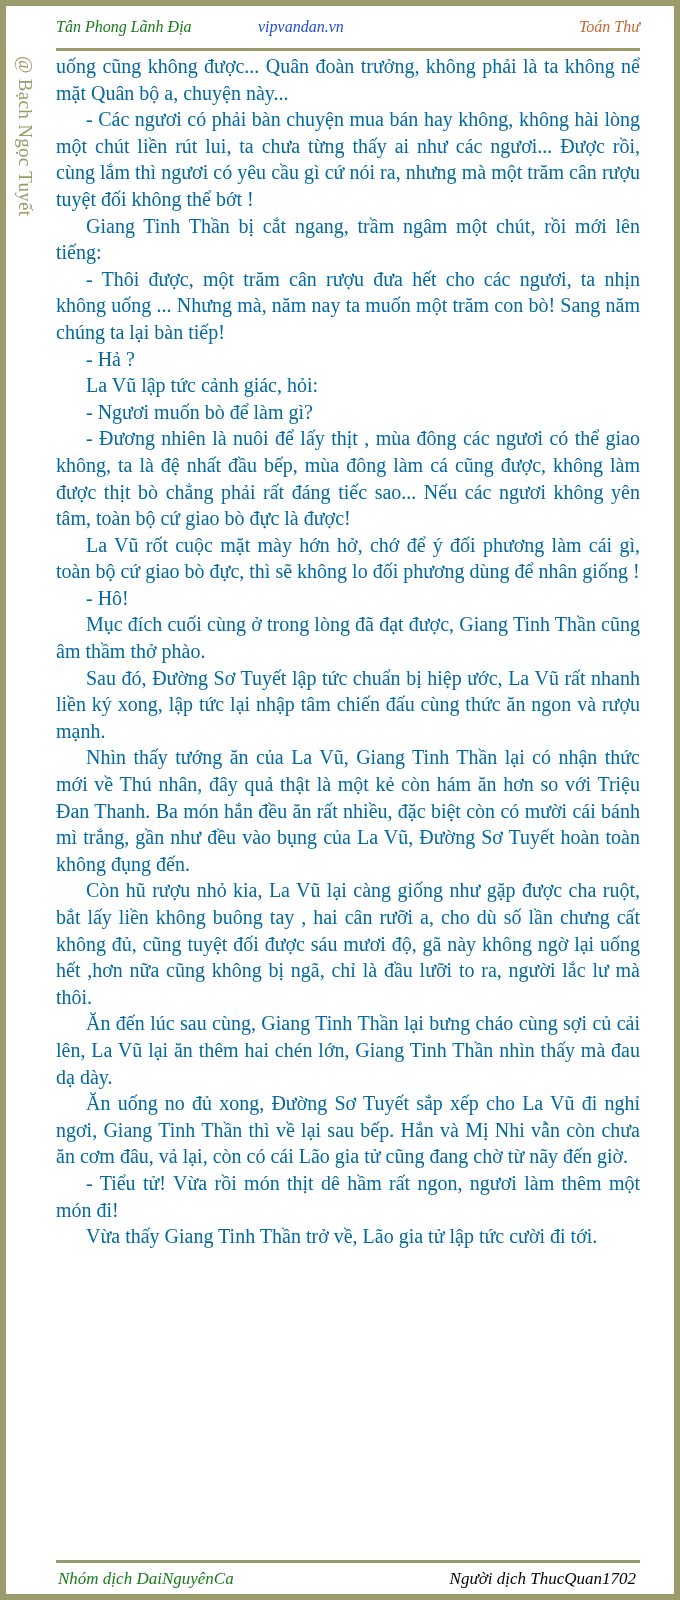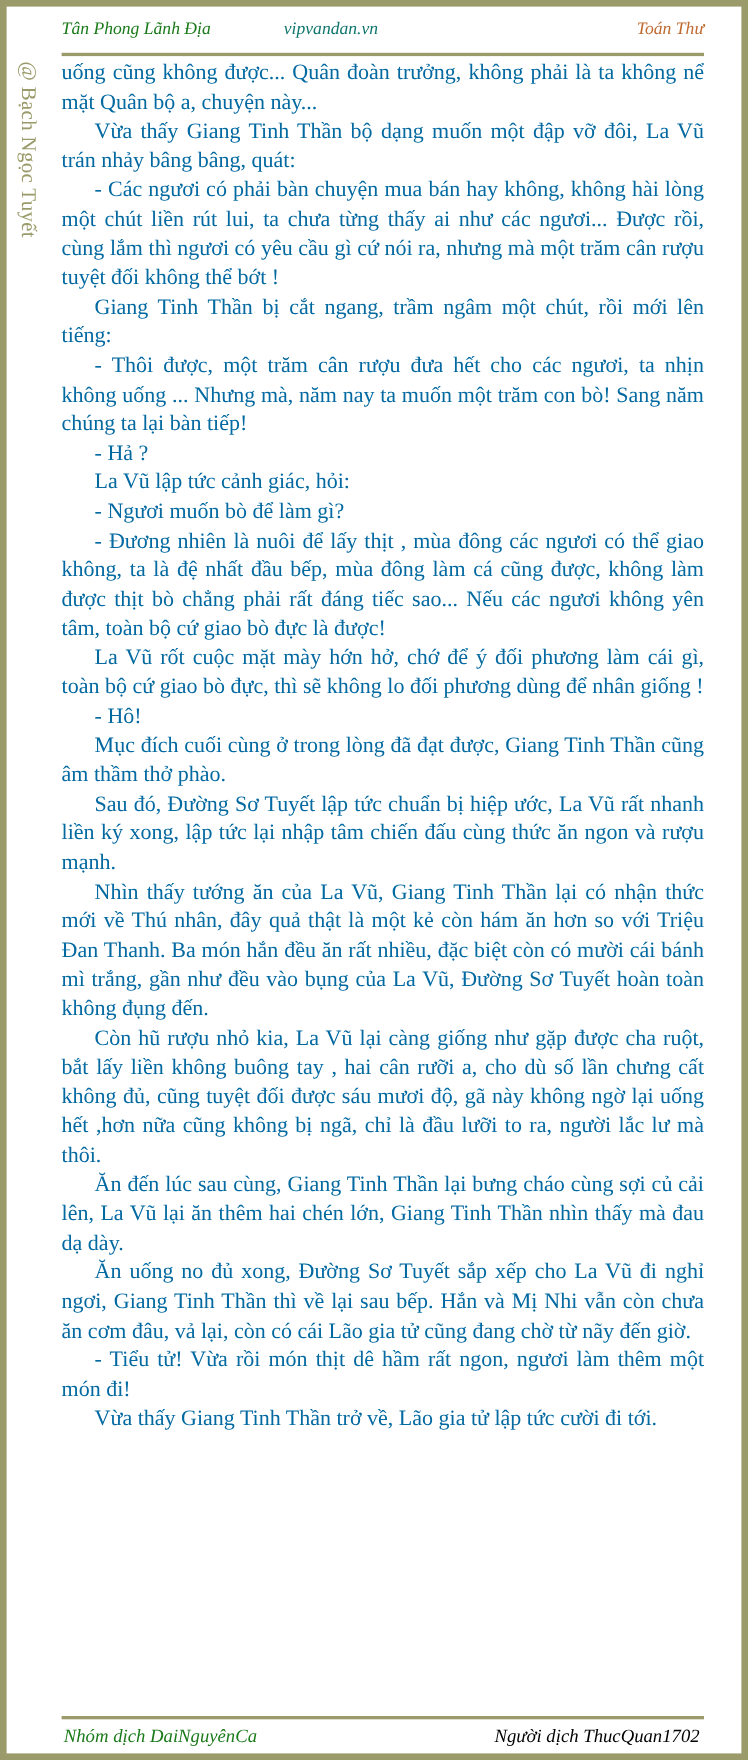--- a/index.html
+++ b/index.html
@@ -28,21 +28,21 @@
     .header {
       position: absolute;
       left: 50px; top: 6px;
       width: 584px; height: 36px;
       border-bottom: 3px solid #9a9a6a;
       font-family: "Liberation Serif", serif;
       font-style: italic;
       font-size: 16px;
     }
     .header .title { position: absolute; left: 0; top: 6px; color: #1a7a1a; }
-    .header .site { position: absolute; left: 202px; top: 6px; color: #0f766e; }
+    .header .site { position: absolute; left: 202px; top: 6px; color: #1d4ed8; }
     .header .book { position: absolute; right: 0; top: 6px; color: #c06a30; text-align: center; }
 
     .content {
       position: absolute;
       left: 50px; top: 47px;
       width: 584px;
       font-family: "Liberation Serif", serif;
       font-size: 20px;
       line-height: 26.6px;
       color: #0369a1;
@@ -74,21 +74,20 @@
   <div class="watermark">@ Bạch Ngọc Tuyết</div>
 
   <div class="header">
     <span class="title">Tân Phong Lãnh Địa</span>
     <span class="site">vipvandan.vn</span>
     <span class="book">Toán Thư</span>
   </div>
 
   <div class="content">
     <p class="noindent">uống cũng không được... Quân đoàn trưởng, không phải là ta không nể mặt Quân bộ a, chuyện này...</p>
-    <p>Vừa thấy Giang Tinh Thần bộ dạng muốn một đập vỡ đôi, La Vũ trán nhảy bâng bâng, quát:</p>
     <p>- Các ngươi có phải bàn chuyện mua bán hay không, không hài lòng một chút liền rút lui, ta chưa từng thấy ai như các ngươi... Được rồi, cùng lắm thì ngươi có yêu cầu gì cứ nói ra, nhưng mà một trăm cân rượu tuyệt đối không thể bớt !</p>
     <p>Giang Tinh Thần bị cắt ngang, trầm ngâm một chút, rồi mới lên tiếng:</p>
     <p>- Thôi được, một trăm cân rượu đưa hết cho các ngươi, ta nhịn không uống ... Nhưng mà, năm nay ta muốn một trăm con bò! Sang năm chúng ta lại bàn tiếp!</p>
     <p>- Hả ?</p>
     <p> La Vũ lập tức cảnh giác, hỏi:</p>
     <p>- Ngươi muốn bò để làm gì?</p>
     <p>- Đương nhiên là nuôi để lấy thịt , mùa đông các ngươi có thể giao không, ta là đệ nhất đầu bếp, mùa đông làm cá cũng được, không làm được thịt bò chẳng phải rất đáng tiếc sao... Nếu các ngươi không yên tâm, toàn bộ cứ giao bò đực là được!</p>
     <p> La Vũ rốt cuộc mặt mày hớn hở, chớ để ý đối phương làm cái gì, toàn bộ cứ giao bò đực, thì sẽ không lo đối phương dùng để nhân giống !</p>
     <p>- Hô!</p>
     <p>Mục đích cuối cùng ở trong lòng đã đạt được, Giang Tinh Thần cũng âm thầm thở phào.</p>

